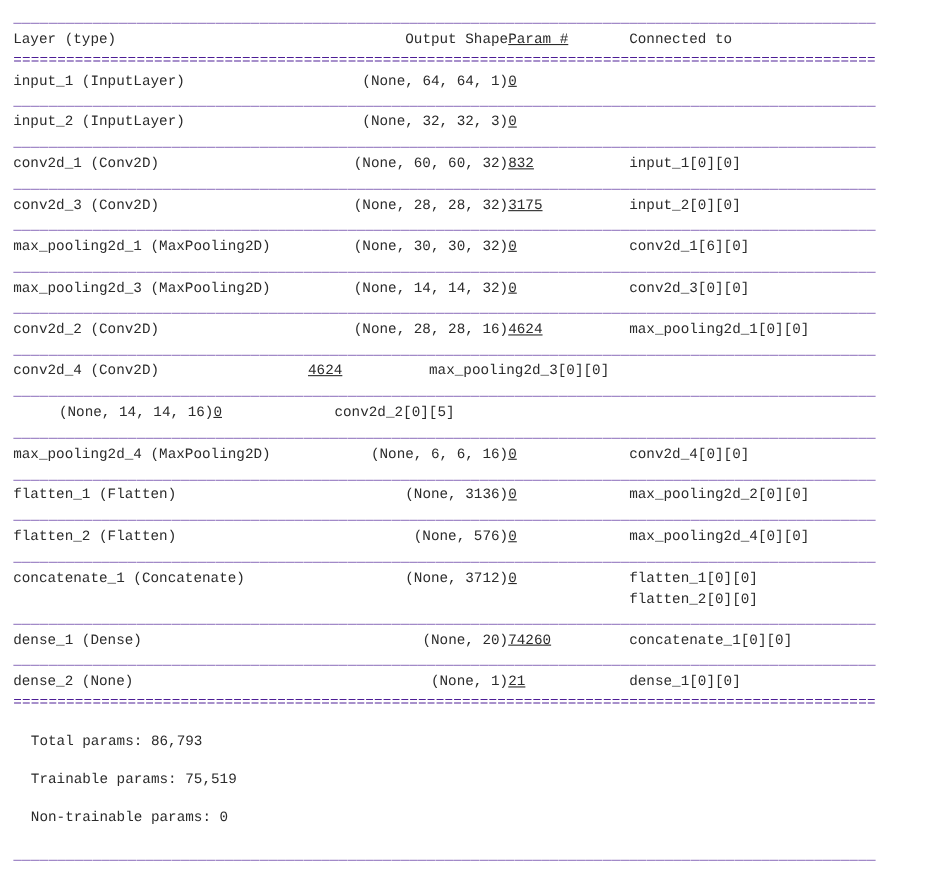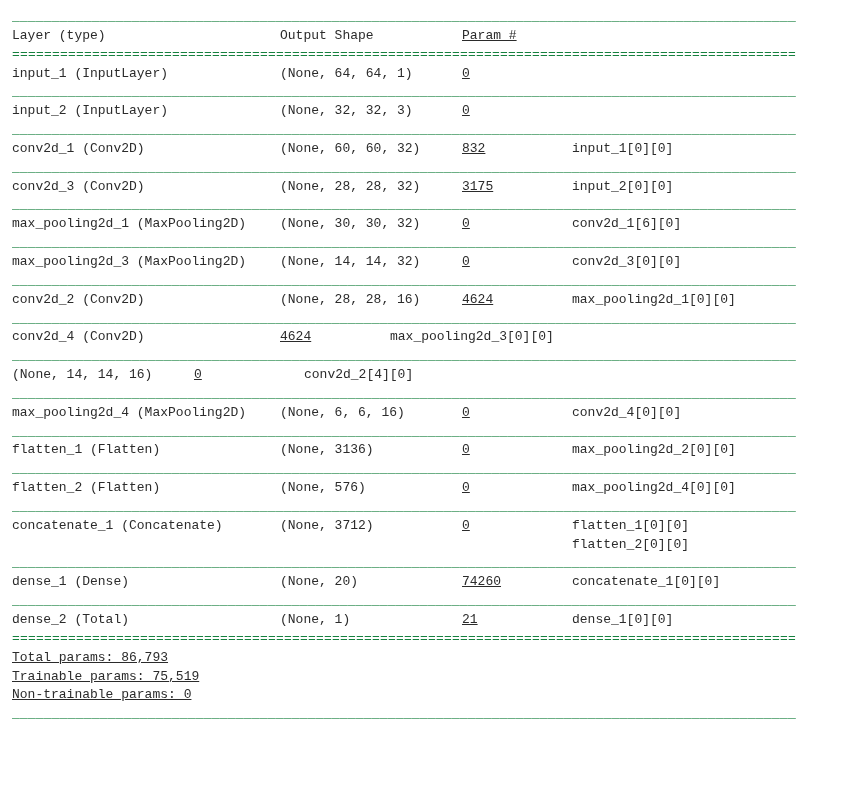--- a/index.html
+++ b/index.html
@@ -7,53 +7,54 @@
     padding: 8px 12px;
     background: #ffffff;
     font-family: "Consolas", "Menlo", "Courier New", monospace;
     font-size: 13px;
     line-height: 1.45;
     color: #2b2b2b;
     width: 856px;
     box-sizing: border-box;
   }
   .line {
-    color: #15803d;
+    color: #4c1d95;
     letter-spacing: 0.2px;
     overflow-x: hidden;
     white-space: nowrap;
   }
   .row {
     display: flex;
     white-space: pre;
   }
   .row span {
     display: inline-block;
   }
   .col-layer     { width: 268px; }
-  .col-shape     { width: 182px; }
+  .col-shape     { width: 182px; text-align: right; }
   .col-param     { width: 110px; text-decoration: underline; }
   .col-connected { flex: 1; }
   .conn-extra {
     padding-left: 560px; 
     white-space: pre;
   }
-  .footer p { margin: 0; text-decoration: underline; }
+  .footer p { margin: 16px; }
 </style>
 </head>
 <body>
 
 <div>
 
   <div class="line">__________________________________________________________________________________________________</div>
 
   <div class="row">
     <span class="col-layer">Layer (type)</span>
     <span class="col-shape">Output Shape</span>
     <span class="col-param">Param #</span>
+    <span class="col-connected">Connected to</span>
   </div>
 
   <div class="line">==================================================================================================</div>
 
   <div id="rows-container">
       <div class="row"><span class="col-layer">input_1 (InputLayer)</span><span class="col-shape">(None, 64, 64, 1)</span><span class="col-param">0</span><span class="col-connected"></span></div>
       <div class="line">__________________________________________________________________________________________________</div>
       <div class="row"><span class="col-layer">input_2 (InputLayer)</span><span class="col-shape">(None, 32, 32, 3)</span><span class="col-param">0</span><span class="col-connected"></span></div>
       <div class="line">__________________________________________________________________________________________________</div>
       <div class="row"><span class="col-layer">conv2d_1 (Conv2D)</span><span class="col-shape">(None, 60, 60, 32)</span><span class="col-param">832</span><span class="col-connected">input_1[0][0]</span></div>
@@ -61,34 +62,34 @@
       <div class="row"><span class="col-layer">conv2d_3 (Conv2D)</span><span class="col-shape">(None, 28, 28, 32)</span><span class="col-param">3175</span><span class="col-connected">input_2[0][0]</span></div>
       <div class="line">__________________________________________________________________________________________________</div>
       <div class="row"><span class="col-layer">max_pooling2d_1 (MaxPooling2D)</span><span class="col-shape">(None, 30, 30, 32)</span><span class="col-param">0</span><span class="col-connected">conv2d_1[6][0]</span></div>
       <div class="line">__________________________________________________________________________________________________</div>
       <div class="row"><span class="col-layer">max_pooling2d_3 (MaxPooling2D)</span><span class="col-shape">(None, 14, 14, 32)</span><span class="col-param">0</span><span class="col-connected">conv2d_3[0][0]</span></div>
       <div class="line">__________________________________________________________________________________________________</div>
       <div class="row"><span class="col-layer">conv2d_2 (Conv2D)</span><span class="col-shape">(None, 28, 28, 16)</span><span class="col-param">4624</span><span class="col-connected">max_pooling2d_1[0][0]</span></div>
       <div class="line">__________________________________________________________________________________________________</div>
       <div class="row"><span class="col-layer">conv2d_4 (Conv2D)</span><span class="col-param">4624</span><span class="col-connected">max_pooling2d_3[0][0]</span></div>
       <div class="line">__________________________________________________________________________________________________</div>
-      <div class="row"><span class="col-shape">(None, 14, 14, 16)</span><span class="col-param">0</span><span class="col-connected">conv2d_2[4][0]</span></div>
+      <div class="row"><span class="col-shape">(None, 14, 14, 16)</span><span class="col-param">0</span><span class="col-connected">conv2d_2[0][5]</span></div>
       <div class="line">__________________________________________________________________________________________________</div>
       <div class="row"><span class="col-layer">max_pooling2d_4 (MaxPooling2D)</span><span class="col-shape">(None, 6, 6, 16)</span><span class="col-param">0</span><span class="col-connected">conv2d_4[0][0]</span></div>
       <div class="line">__________________________________________________________________________________________________</div>
       <div class="row"><span class="col-layer">flatten_1 (Flatten)</span><span class="col-shape">(None, 3136)</span><span class="col-param">0</span><span class="col-connected">max_pooling2d_2[0][0]</span></div>
       <div class="line">__________________________________________________________________________________________________</div>
       <div class="row"><span class="col-layer">flatten_2 (Flatten)</span><span class="col-shape">(None, 576)</span><span class="col-param">0</span><span class="col-connected">max_pooling2d_4[0][0]</span></div>
       <div class="line">__________________________________________________________________________________________________</div>
       <div class="row"><span class="col-layer">concatenate_1 (Concatenate)</span><span class="col-shape">(None, 3712)</span><span class="col-param">0</span><span class="col-connected">flatten_1[0][0]</span></div>
       <div class="conn-extra">flatten_2[0][0]</div>
       <div class="line">__________________________________________________________________________________________________</div>
       <div class="row"><span class="col-layer">dense_1 (Dense)</span><span class="col-shape">(None, 20)</span><span class="col-param">74260</span><span class="col-connected">concatenate_1[0][0]</span></div>
       <div class="line">__________________________________________________________________________________________________</div>
-      <div class="row"><span class="col-layer">dense_2 (Total)</span><span class="col-shape">(None, 1)</span><span class="col-param">21</span><span class="col-connected">dense_1[0][0]</span></div>
+      <div class="row"><span class="col-layer">dense_2 (None)</span><span class="col-shape">(None, 1)</span><span class="col-param">21</span><span class="col-connected">dense_1[0][0]</span></div>
     </div>
 
   <div class="line">==================================================================================================</div>
 
   <div class="footer">
     <p>Total params: 86,793</p>
     <p>Trainable params: 75,519</p>
     <p>Non-trainable params: 0</p>
   </div>
 

